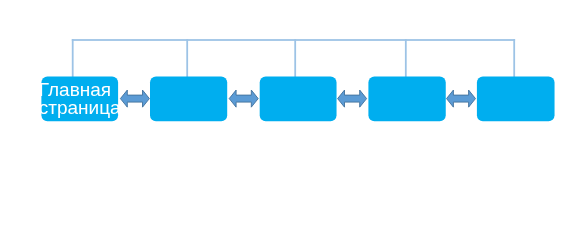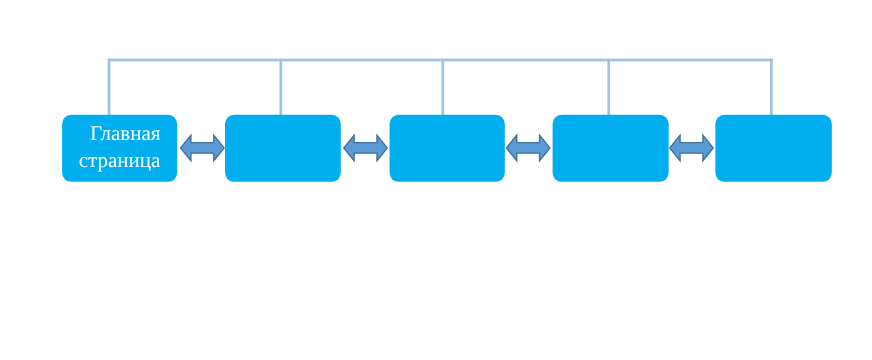--- a/index.html
+++ b/index.html
@@ -3,21 +3,21 @@
 <meta charset="utf-8">
 <title>Site structure diagram</title>
 <style>
   html,body{margin:0;padding:0;background:#ffffff;}
   body{width:581px;height:143px;overflow:hidden;
        font-family:"Liberation Sans",sans-serif;}
   #stage{position:relative;width:581px;height:143px;background:#ffffff;}
   #soften{position:absolute;left:0;top:0;width:581px;height:143px;}
   svg.layer{position:absolute;left:0;top:0;width:581px;height:143px;}
   .node-label{position:absolute;display:flex;align-items:center;justify-content:center;
-              font-size:14px;line-height:17.6px;text-align:right;white-space:pre-line;font-family:Liberation Serif, serif;}
+              font-size:19px;line-height:17.6px;text-align:left;white-space:pre-line;}
 </style>
 </head>
 <body>
 
 <div id="stage" style="background: rgb(255, 255, 255);">
   <div id="soften">
     <svg class="layer" viewBox="0 0 581 143">
         <rect x="71.805" y="39.105" width="443.2900000000001" height="1.79" fill="#9DC3E6"></rect>
         <rect x="71.805" y="39.105" width="1.79" height="38.445" fill="#9DC3E6"></rect>
         <rect x="186.30499999999998" y="39.105" width="1.79" height="38.445" fill="#9DC3E6"></rect>

